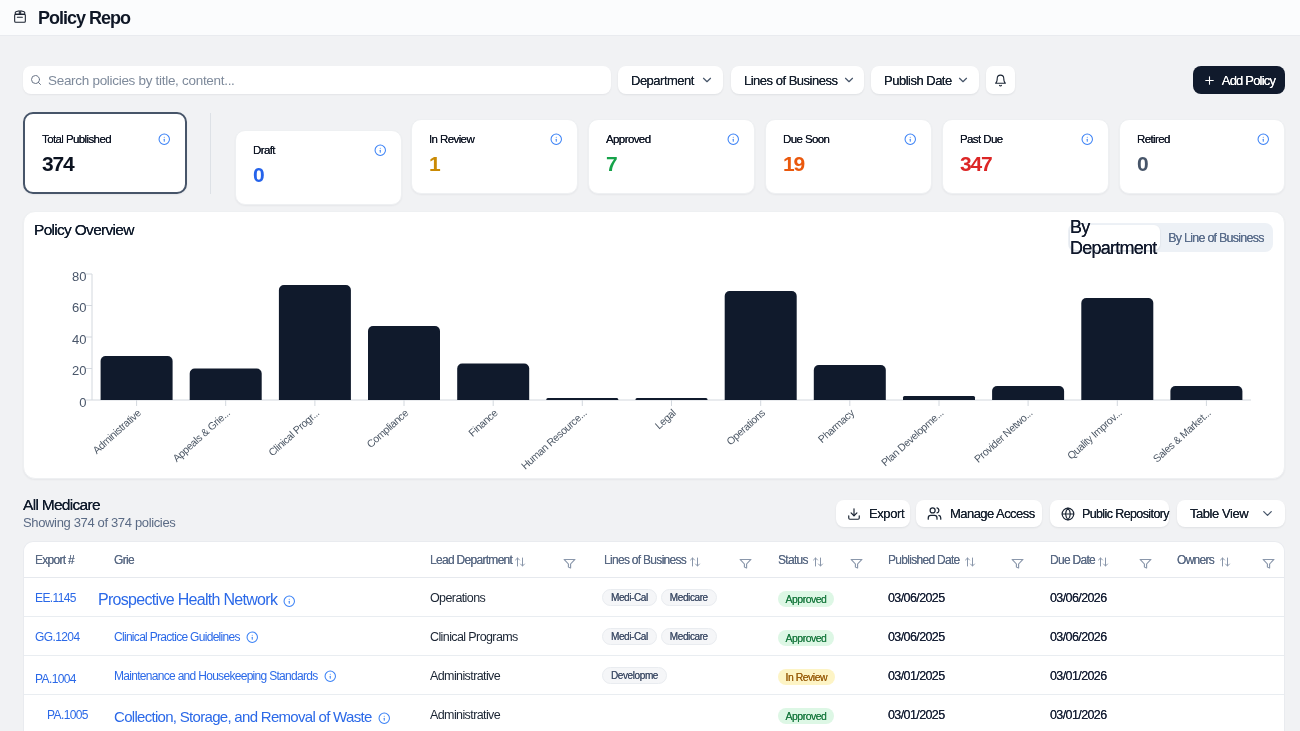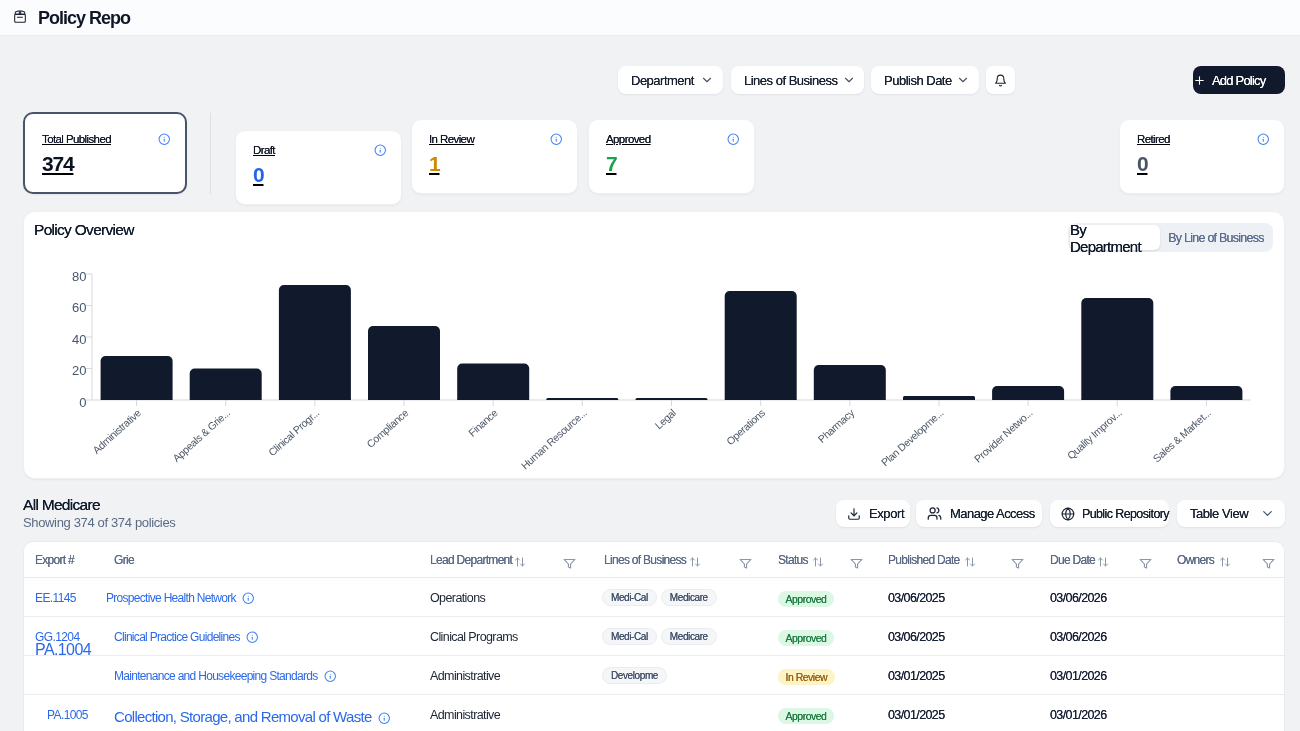--- a/index.html
+++ b/index.html
@@ -2,21 +2,21 @@
 <html><head>
 <meta charset="utf-8">
 <style>
 * { margin:0; padding:0; box-sizing:border-box; }
 html,body { width:1300px; height:731px; font-family:"Liberation Sans", sans-serif; }
 #root { position:relative; width:1300px; height:731px; background:#f1f2f4; overflow:hidden; }
 .abs { position:absolute; }
 .sb { text-shadow:0 0 0.55px currentColor; }
 .btn { position:absolute; top:66px; background:#fff; border-radius:8px; height:28px; display:flex; align-items:center;
   font-size:13px; letter-spacing:-0.5px; color:#16202e; box-shadow:0 1px 2px rgba(16,24,40,.08); white-space:nowrap; }
-.card { position:absolute; background:#fff; border-radius:10px; border:1px solid #eef0f2; box-shadow:0 1px 2px rgba(16,24,40,.05);text-decoration:underline; }
+.card { position:absolute; background:#fff; border-radius:10px; border:1px solid #eef0f2; box-shadow:0 1px 2px rgba(16,24,40,.05); }
 .lbl { font-size:11.5px; letter-spacing:-0.6px; color:#101726; text-shadow:0 0 0.55px currentColor; }
 .num { font-size:21px; font-weight:700; letter-spacing:-1.2px; margin-top:7px; }
 .pill { display:inline-block; border-radius:999px; white-space:nowrap; text-shadow:0 0 0.5px currentColor; }
 .lob { background:#f5f6f8; border:1px solid #e9ecf0; color:#42506a; font-size:10px; letter-spacing:-0.4px; padding:2px 8px; margin-right:4px; }
 .stg { background:#ddf7e5; color:#1d7c43; font-size:10.5px; letter-spacing:-0.5px; padding:2px 7.5px; }
 .sty { background:#fdf4c5; color:#9a5f0e; font-size:10.5px; letter-spacing:-0.5px; padding:2px 7.5px; }
 .th { position:absolute; font-size:12px; letter-spacing:-0.7px; color:#5b6b85; white-space:nowrap; text-shadow:0 0 0.5px currentColor; }
 .link { color:#2b69e8; }
 .cell { position:absolute; white-space:nowrap; }
 </style>
@@ -25,36 +25,43 @@
 <div id="root">
   <div class="abs" style="left:0;top:0;width:1300px;height:36px;background:#fbfcfd;border-bottom:1px solid #e9ebef"></div>
   <svg class="abs" style="left:12px;top:8px" width="16" height="17" viewBox="0 0 24 24" fill="none" stroke="#1a2230" stroke-width="1.6" stroke-linecap="round" stroke-linejoin="round">
       <rect x="4" y="8.8" width="16" height="11.7" rx="1.5"></rect>
       <path d="M11 3.4 5.9 4.8a1.3 1.3 0 0 0-1 1.26V8.8h6.1Z"></path>
       <path d="M13 3.4 18.1 4.8a1.3 1.3 0 0 1 1 1.26V8.8h-6.1Z"></path>
       <path d="M8 13.2h7.5"></path>
     </svg>
   <div class="abs" style="left:38px;top:8px;font-size:18px;font-weight:700;letter-spacing:-1px;color:#0f1726">Policy Repo</div>
 
+  <div class="btn" style="left:23px;width:588px;box-shadow:0 1px 2px rgba(16,24,40,.06)">
+    <svg style="margin-left:7px" width="12" height="12" viewBox="0 0 24 24" fill="none" stroke="#6b7688" stroke-width="2" stroke-linecap="round">
+        <circle cx="11" cy="11" r="8"></circle>
+        <path d="m21 21-4.3-4.3"></path>
+      </svg>
+    <span style="color:#7e8a9b;font-size:13.5px;letter-spacing:-0.3px;margin-left:6px">Search policies by title, content...</span>
+  </div>
   <div class="btn sb" style="left:618px;width:105px;padding-left:13px">Department<svg style="position:absolute;right:9px;top:7px" width="14" height="14" viewBox="0 0 24 24" fill="none" stroke="#475569" stroke-width="2" stroke-linecap="round" stroke-linejoin="round">
         <path d="m6 9 6 6 6-6"></path>
       </svg></div>
   <div class="btn sb" style="left:731px;width:133px;padding-left:13px">Lines of Business<svg style="position:absolute;right:8px;top:7px" width="14" height="14" viewBox="0 0 24 24" fill="none" stroke="#475569" stroke-width="2" stroke-linecap="round" stroke-linejoin="round">
         <path d="m6 9 6 6 6-6"></path>
       </svg></div>
   <div class="btn sb" style="left:871px;width:108px;padding-left:13px">Publish Date<svg style="position:absolute;right:9px;top:7px" width="14" height="14" viewBox="0 0 24 24" fill="none" stroke="#475569" stroke-width="2" stroke-linecap="round" stroke-linejoin="round">
         <path d="m6 9 6 6 6-6"></path>
       </svg></div>
   <div class="btn" style="left:986px;width:29px;justify-content:center;border-radius:7px">
     <svg width="13" height="13" viewBox="0 0 24 24" fill="none" stroke="#1a2433" stroke-width="2" stroke-linecap="round" stroke-linejoin="round">
         <path d="M6 8a6 6 0 0 1 12 0c0 7 3 9 3 9H3s3-2 3-9"></path>
         <path d="M10.3 21a1.94 1.94 0 0 0 3.4 0"></path>
       </svg>
   </div>
-  <div class="btn sb" style="left:1193px;width:92px;background:#101a2c;color:#fff;letter-spacing:-0.8px;box-shadow:none">
+  <div class="btn sb" style="left:1193px;width:92px;background:#101a2c;color:#fff;justify-content:center;letter-spacing:-0.8px;box-shadow:none">
     <svg style="margin-right:6px" width="13" height="13" viewBox="0 0 24 24" fill="none" stroke="#fff" stroke-width="2" stroke-linecap="round">
         <path d="M5 12h14"></path>
         <path d="M12 5v14"></path>
       </svg>Add Policy
   </div>
 
   <div class="card" style="left:23px;top:112px;width:164px;height:82px;border:2px solid #475569;padding:19px 0 0 17px">
       <div class="lbl">Total Published</div>
       <div class="num" style="color:#0b1220">374</div>
       <svg class="abs" style="right:15px;top:19px" width="12.5" height="12.5" viewBox="0 0 24 24" fill="none" stroke="#3b82f6" stroke-width="2" stroke-linecap="round">
@@ -84,34 +91,52 @@
     </div>
   <div class="card" style="left:588px;top:119px;width:167px;height:75px;padding:13px 0 0 17px">
       <div class="lbl">Approved</div>
       <div class="num" style="color:#16a34a">7</div>
       <svg class="abs" style="right:15px;top:13px" width="12.5" height="12.5" viewBox="0 0 24 24" fill="none" stroke="#3b82f6" stroke-width="2" stroke-linecap="round">
         <circle cx="12" cy="12" r="10"></circle>
         <path d="M12 16v-4"></path>
         <path d="M12 8h.01"></path>
       </svg>
     </div>
+  <div class="card" style="left:765px;top:119px;width:167px;height:75px;padding:13px 0 0 17px">
+      <div class="lbl">Due Soon</div>
+      <div class="num" style="color:#ea580c">19</div>
+      <svg class="abs" style="right:15px;top:13px" width="12.5" height="12.5" viewBox="0 0 24 24" fill="none" stroke="#3b82f6" stroke-width="2" stroke-linecap="round">
+        <circle cx="12" cy="12" r="10"></circle>
+        <path d="M12 16v-4"></path>
+        <path d="M12 8h.01"></path>
+      </svg>
+    </div>
+  <div class="card" style="left:942px;top:119px;width:167px;height:75px;padding:13px 0 0 17px">
+      <div class="lbl">Past Due</div>
+      <div class="num" style="color:#dc2626">347</div>
+      <svg class="abs" style="right:15px;top:13px" width="12.5" height="12.5" viewBox="0 0 24 24" fill="none" stroke="#3b82f6" stroke-width="2" stroke-linecap="round">
+        <circle cx="12" cy="12" r="10"></circle>
+        <path d="M12 16v-4"></path>
+        <path d="M12 8h.01"></path>
+      </svg>
+    </div>
   <div class="card" style="left:1119px;top:119px;width:166px;height:75px;padding:13px 0 0 17px">
       <div class="lbl">Retired</div>
       <div class="num" style="color:#475569">0</div>
       <svg class="abs" style="right:15px;top:13px" width="12.5" height="12.5" viewBox="0 0 24 24" fill="none" stroke="#3b82f6" stroke-width="2" stroke-linecap="round">
         <circle cx="12" cy="12" r="10"></circle>
         <path d="M12 16v-4"></path>
         <path d="M12 8h.01"></path>
       </svg>
     </div>
 
   <div class="card" style="left:23px;top:211px;width:1262px;height:268px;border-radius:12px"></div>
   <div class="abs sb" style="left:34px;top:221px;font-size:15.5px;letter-spacing:-0.7px;color:#0f1a2b">Policy Overview</div>
   <div class="abs" style="left:1068px;top:223px;width:205px;height:29px;background:#edf1f6;border-radius:8px"></div>
-  <div class="abs sb" style="left:1070px;top:225px;width:90px;height:25px;background:#fff;border-radius:6px;box-shadow:0 1px 2px rgba(16,24,40,.12);display:flex;align-items:center;justify-content:center;font-size:15px;letter-spacing:-0.75px;color:#0f172a">By Department</div>
+  <div class="abs sb" style="left:1070px;top:225px;width:90px;height:25px;background:#fff;border-radius:6px;box-shadow:0 1px 2px rgba(16,24,40,.12);display:flex;align-items:center;justify-content:center;font-size:18px;letter-spacing:-0.75px;color:#0f172a">By Department</div>
   <div class="abs sb" style="left:1160px;top:225px;width:112px;height:25px;display:flex;align-items:center;justify-content:center;font-size:12.5px;letter-spacing:-0.75px;color:#5b6e8c">By Line of Business</div>
   <svg class="abs" style="left:23px;top:211px" width="1262" height="268" font-family="Liberation Sans, sans-serif">
       <line x1="69.0" y1="63" x2="69.0" y2="189.0" stroke="#d3d8de" stroke-width="1"></line>
       <line x1="69.0" y1="189.0" x2="1228.0" y2="189.0" stroke="#d3d8de" stroke-width="1"></line>
       <line x1="63" y1="63" x2="69.0" y2="63" stroke="#d3d8de" stroke-width="1"></line>
       <text x="63.5" y="69.5" text-anchor="end" font-size="13" fill="#49566a">80</text>
       <line x1="63" y1="94.5" x2="69.0" y2="94.5" stroke="#d3d8de" stroke-width="1"></line>
       <text x="63.5" y="101.0" text-anchor="end" font-size="13" fill="#49566a">60</text>
       <line x1="63" y1="126" x2="69.0" y2="126" stroke="#d3d8de" stroke-width="1"></line>
       <text x="63.5" y="132.5" text-anchor="end" font-size="13" fill="#49566a">40</text>
@@ -243,42 +268,42 @@
   <div class="abs" style="left:1219px;top:554px"><svg width="12" height="12" viewBox="0 0 24 24" fill="none" stroke="#8a97ab" stroke-width="2" stroke-linecap="round" stroke-linejoin="round">
         <path d="m21 16-4 4-4-4"></path>
         <path d="M17 20V4"></path>
         <path d="m3 8 4-4 4 4"></path>
         <path d="M7 4v16"></path>
       </svg></div>
   <div class="abs" style="left:1262px;top:555px"><svg width="13" height="11.5" viewBox="0 0 24 24" preserveAspectRatio="none" fill="none" stroke="#8a97ab" stroke-width="2.2" stroke-linecap="round" stroke-linejoin="round">
         <polygon points="22 3 2 3 10 12.46 10 19 14 21 14 12.46 22 3"></polygon>
       </svg></div>
   <div class="cell link" style="left:35px;top:591px;font-size:12px;letter-spacing:-0.6px">EE.1145</div>
-  <div class="cell link" style="left:106px;top:591px;font-size:12px;letter-spacing:-0.7px">Prospective Health Network<svg width="12.5" height="12.5" viewBox="0 0 24 24" fill="none" stroke="#3b82f6" stroke-width="2" stroke-linecap="round" style="vertical-align:-2.5px;margin-left:6px">
+  <div class="cell link" style="left:98px;top:591px;font-size:16px;letter-spacing:-0.7px">Prospective Health Network<svg width="12.5" height="12.5" viewBox="0 0 24 24" fill="none" stroke="#3b82f6" stroke-width="2" stroke-linecap="round" style="vertical-align:-2.5px;margin-left:6px">
         <circle cx="12" cy="12" r="10"></circle>
         <path d="M12 16v-4"></path>
         <path d="M12 8h.01"></path>
       </svg></div>
   <div class="cell" style="left:430px;top:591px;font-size:12.5px;letter-spacing:-0.6px;color:#1a2433">Operations</div>
   <div class="cell" style="left:602px;top:587px"><span class="pill lob">Medi-Cal</span><span class="pill lob">Medicare</span></div>
   <div class="cell" style="left:778px;top:589px"><span class="pill stg">Approved</span></div>
   <div class="cell sb" style="left:888px;top:591px;font-size:12.5px;letter-spacing:-0.6px;color:#182136">03/06/2025</div>
   <div class="cell sb" style="left:1050px;top:591px;font-size:12.5px;letter-spacing:-0.6px;color:#182136">03/06/2026</div>
   <div class="cell link" style="left:35px;top:630px;font-size:12px;letter-spacing:-0.6px">GG.1204</div>
   <div class="cell link" style="left:114px;top:630px;font-size:12px;letter-spacing:-0.7px">Clinical Practice Guidelines<svg width="12.5" height="12.5" viewBox="0 0 24 24" fill="none" stroke="#3b82f6" stroke-width="2" stroke-linecap="round" style="vertical-align:-2.5px;margin-left:6px">
         <circle cx="12" cy="12" r="10"></circle>
         <path d="M12 16v-4"></path>
         <path d="M12 8h.01"></path>
       </svg></div>
   <div class="cell" style="left:430px;top:630px;font-size:12.5px;letter-spacing:-0.6px;color:#1a2433">Clinical Programs</div>
   <div class="cell" style="left:602px;top:626px"><span class="pill lob">Medi-Cal</span><span class="pill lob">Medicare</span></div>
   <div class="cell" style="left:778px;top:628px"><span class="pill stg">Approved</span></div>
   <div class="cell sb" style="left:888px;top:630px;font-size:12.5px;letter-spacing:-0.6px;color:#182136">03/06/2025</div>
   <div class="cell sb" style="left:1050px;top:630px;font-size:12.5px;letter-spacing:-0.6px;color:#182136">03/06/2026</div>
-  <div class="cell link" style="left:35px;top:641px;font-size:16px;letter-spacing:-0.6px">PA.1004</div>
+  <div class="cell link" style="left:35px;top:672px;font-size:12px;letter-spacing:-0.6px">PA.1004</div>
   <div class="cell link" style="left:114px;top:669px;font-size:12px;letter-spacing:-0.7px">Maintenance and Housekeeping Standards<svg width="12.5" height="12.5" viewBox="0 0 24 24" fill="none" stroke="#3b82f6" stroke-width="2" stroke-linecap="round" style="vertical-align:-2.5px;margin-left:6px">
         <circle cx="12" cy="12" r="10"></circle>
         <path d="M12 16v-4"></path>
         <path d="M12 8h.01"></path>
       </svg></div>
   <div class="cell" style="left:430px;top:669px;font-size:12.5px;letter-spacing:-0.6px;color:#1a2433">Administrative</div>
   <div class="cell" style="left:602px;top:665px"><span class="pill lob">Developme</span></div>
   <div class="cell" style="left:778px;top:667px"><span class="pill sty">In Review</span></div>
   <div class="cell sb" style="left:888px;top:669px;font-size:12.5px;letter-spacing:-0.6px;color:#182136">03/01/2025</div>
   <div class="cell sb" style="left:1050px;top:669px;font-size:12.5px;letter-spacing:-0.6px;color:#182136">03/01/2026</div>

